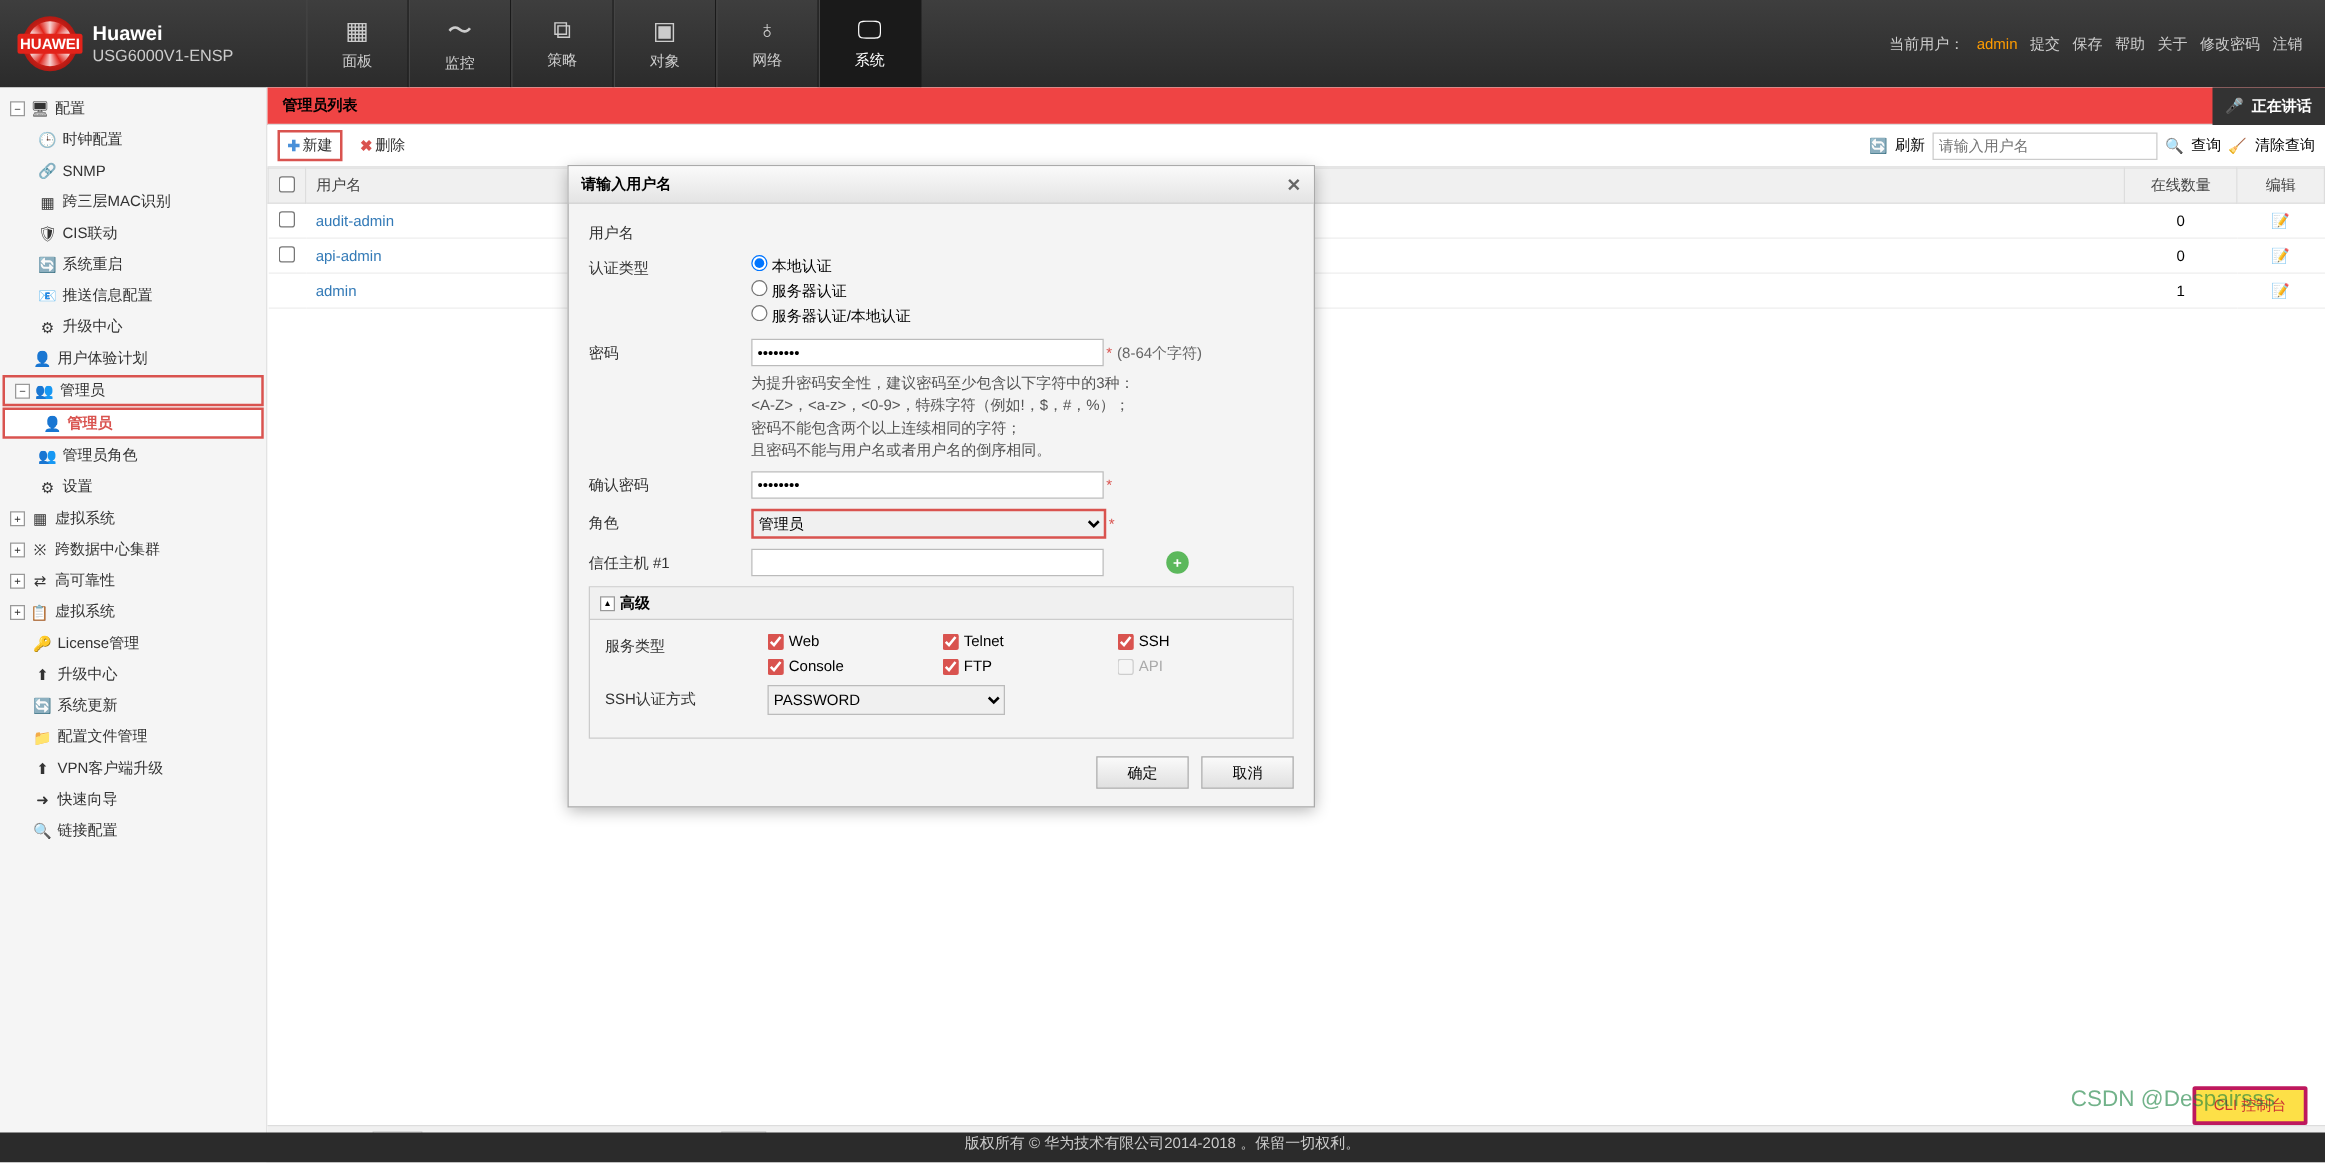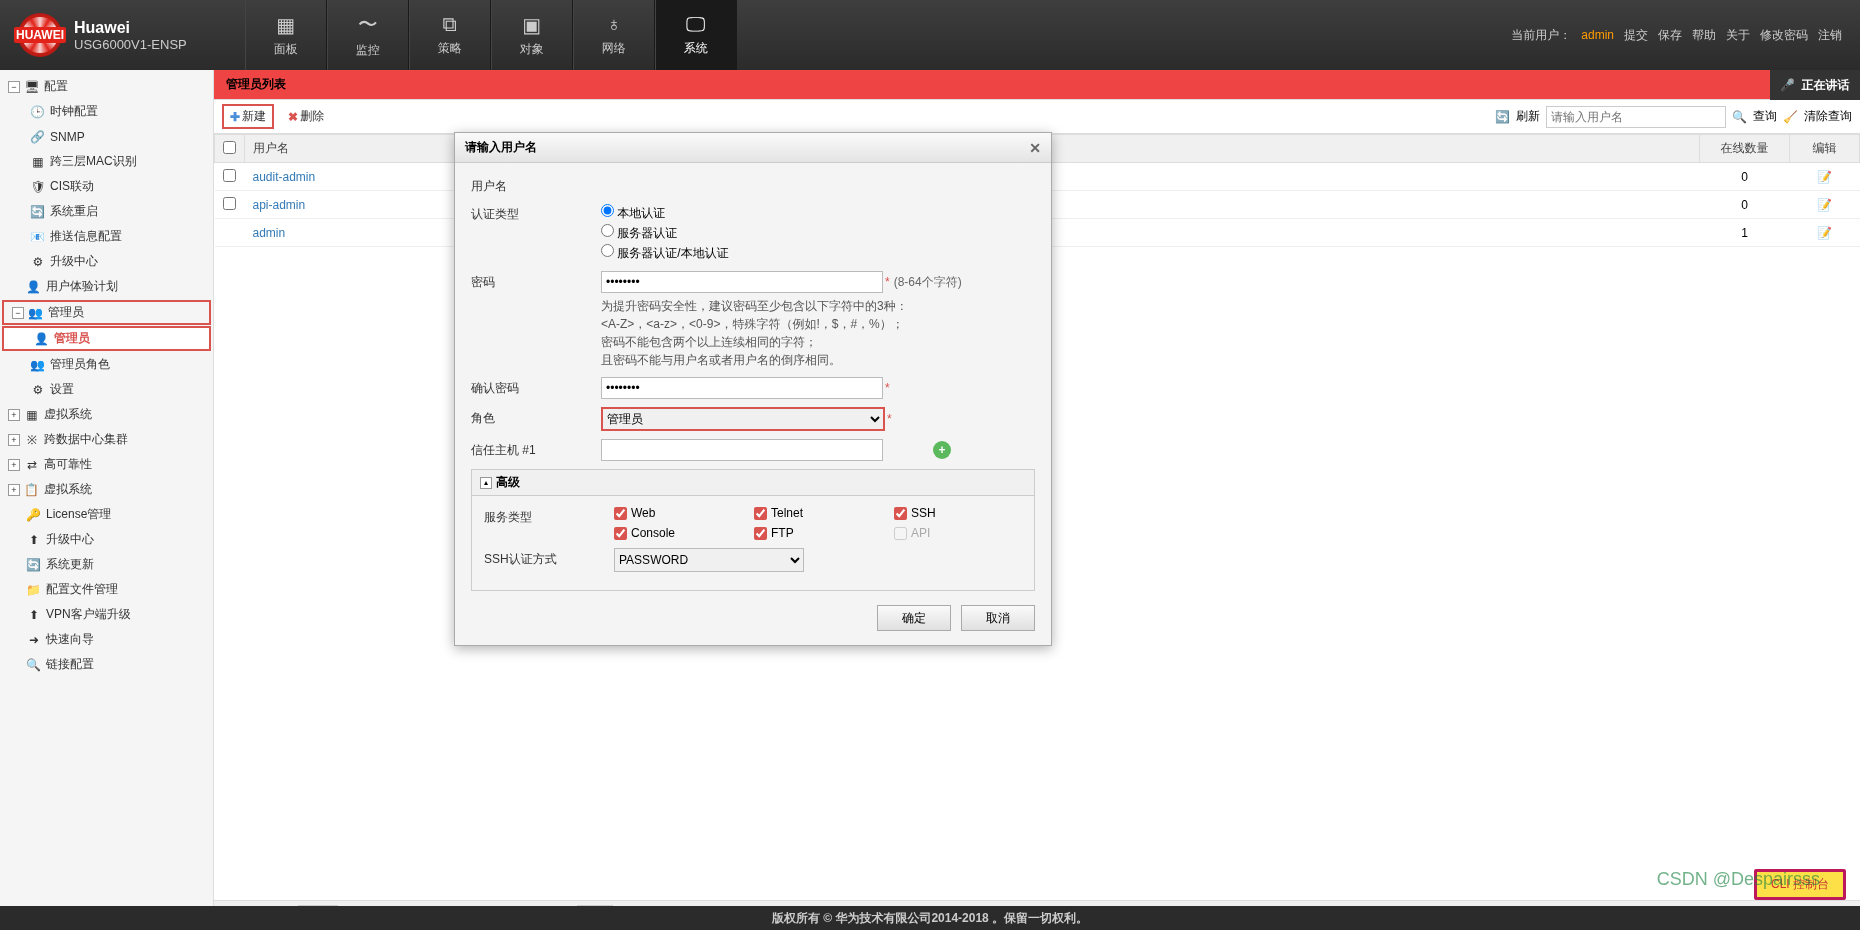--- a/index.html
+++ b/index.html
@@ -84,21 +84,21 @@
 .adv-hdr .tog { width: 12px; height: 12px; border: 1px solid #999; background: #fff; display: inline-flex; align-items: center; justify-content: center; font-size: 8px; }
 .adv-body { padding: 10px 12px; }
 .chk-grid { display: flex; gap: 60px; }
 .chk-grid label { display: inline-flex; align-items: center; gap: 4px; width: 80px; }
 .chk-grid input[type=checkbox] { accent-color: #d9534f; }
 .chk-grid .disabled { color: #aaa; }
 .dialog-ftr { padding: 10px 16px 14px 16px; display: flex; justify-content: flex-end; gap: 10px; }
 .dialog-ftr button { width: 74px; height: 26px; background: linear-gradient(to bottom, #fafafa, #e0e0e0); border: 1px solid #aaa; cursor: pointer; }
 
 
-.footer { position: absolute; bottom: 0; left: 0; right: 0; height: 24px; background: #2b2b2b; color: #ccc; display: flex; align-items: center; justify-content: center; font-weight: bold; }
+.footer { position: absolute; bottom: 0; left: 0; right: 0; height: 24px; background: #2b2b2b; color: #ccc; display: flex; align-items: flex-start; justify-content: center; }
 .cli-btn { position: absolute; right: 14px; bottom: 30px; background: #fde047; border: 3px solid #be185d; color: #c33; padding: 4px 14px; cursor: pointer; border-radius: 2px; }
 .watermark { position: absolute; right: 40px; bottom: 40px; color: #15803d; font-size: 18px; opacity: 0.6; pointer-events: none; }
 </style>
 </head>
 <body>
 
 <div class="header">
   <div class="logo-area">
     <div class="huawei-logo">
         <span>HUAWEI</span>

